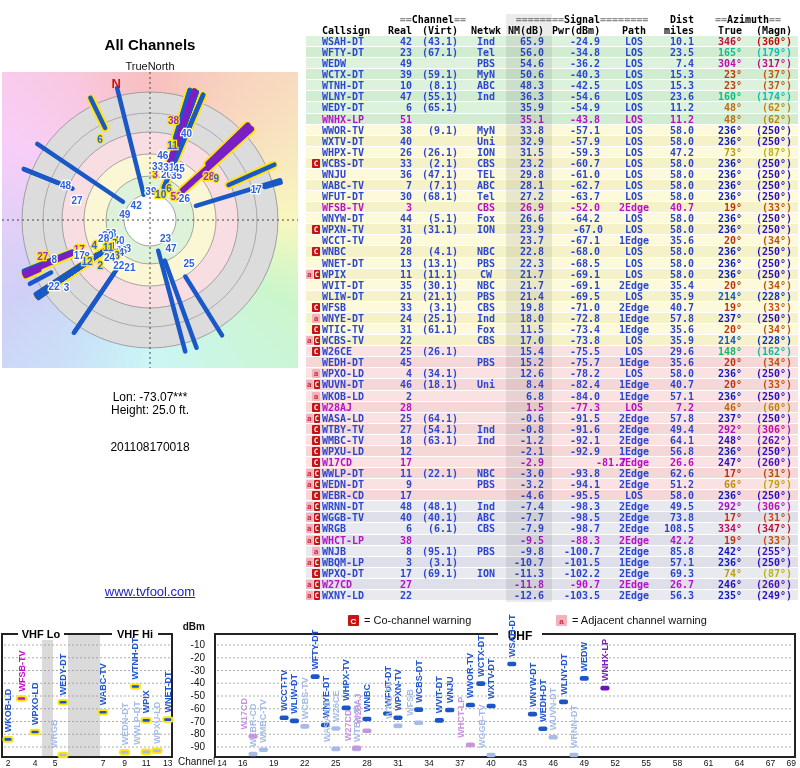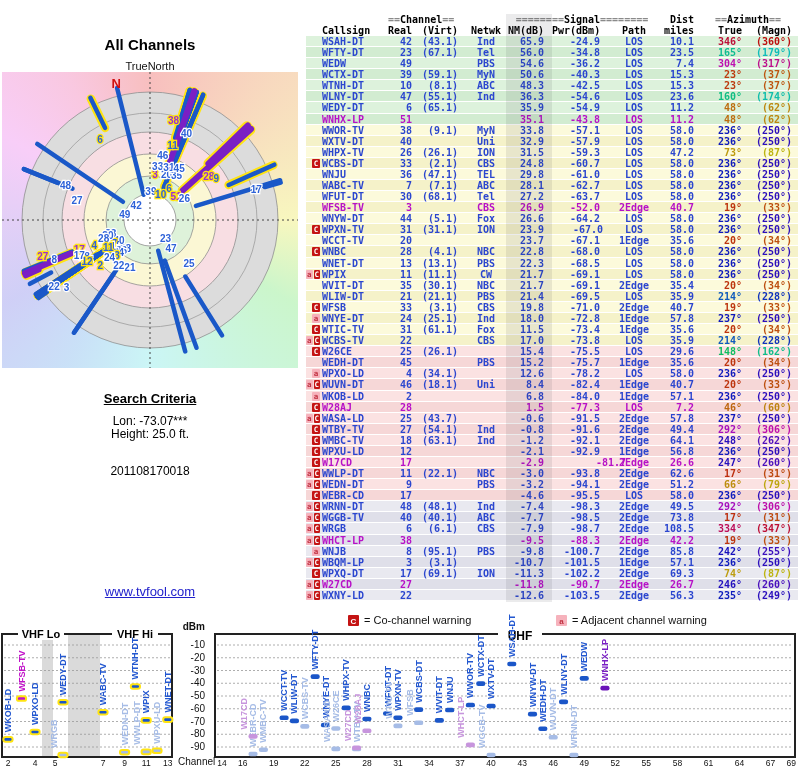--- a/index.html
+++ b/index.html
@@ -25,21 +25,21 @@
   
   #tbl{left:306px;top:14px;width:492px;font-family:"DejaVu Sans Mono",monospace;
        font-size:10px;font-weight:bold}
   .trow{display:grid;
     grid-template-columns:16px 66px 26px 52px 40px 46px 58px 48px 44px 40px 52px;
     height:11.08px;line-height:11px;box-sizing:border-box;border-bottom:1px solid #fff}
   .th{height:11px;border-bottom:none;color:#000}
   .cR{text-align:right}.cC{text-align:center}
   .c-real{padding-right:2px}.c-virt{padding-right:8px}.c-nm{padding-right:8px}
   .c-pwr{padding-right:10px}.c-dist{padding-right:8px}.c-magn{padding-right:2px}
-  .sp2{grid-column:3/5;text-align:left}
+  .sp2{grid-column:3/5;text-align:right}
   .sp3{grid-column:6/9;text-align:center}
   .spAz{grid-column:10/12;text-align:center}
   .eq{color:#8a8a8a;font-style:normal}
   .bg-g{background:#ddf2dc}.bg-g.alt{background:#d2ecd1}
   .bg-y{background:#fcfadb}.bg-y.alt{background:#f5f2c9}
   .bg-p{background:#fbe2e2}.bg-p.alt{background:#f6d7d7}
   .bg-e{background:#e9e9f0}.bg-e.alt{background:#dfdfe9}
   .c-mk{display:flex;justify-content:flex-end;gap:1px;padding-right:2px}
   .mk{width:8px;height:9px;line-height:9.5px;font-size:7.5px;text-align:center;
       border-radius:1px;margin-top:1px;font-family:"DejaVu Sans Mono",monospace}
@@ -182,21 +182,20 @@
       <text fill="#2e62d8" font-size="10" font-weight="bold" text-anchor="middle" stroke="#ffffff" stroke-width="2.4" paint-order="stroke" x="52.36168230767162" y="190.52609503835748">8</text>
       <text fill="#2e62d8" font-size="10" font-weight="bold" text-anchor="middle" stroke="#ffffff" stroke-width="2.4" paint-order="stroke" x="64.47038998504053" y="219.40361284865574">3</text>
       <text fill="#2e62d8" font-size="10" font-weight="bold" text-anchor="middle" stroke="#ffffff" stroke-width="2.4" paint-order="stroke" x="254.21941740118424" y="120.54207218222159">17</text>
       <text fill="#9a30d0" font-size="10" font-weight="bold" text-anchor="middle" stroke="#ffe412" stroke-width="2.4" paint-order="stroke" x="40.701996855628096" y="187.8257860911394">27</text>
       <text fill="#2e62d8" font-size="10" font-weight="bold" text-anchor="middle" stroke="#ffffff" stroke-width="2.4" paint-order="stroke" x="52.15921081818799" y="218.10844305307242">22</text>
       <text fill="#d01010" font-size="13" font-weight="bold" text-anchor="middle" x="114.13093461604652" y="16.1585983213605">N</text>
     </svg>
   </div>
 
 <div class="abs" id="search-box">
-  <div id="search-heading">Search Criteria</div>
   <div class="crit">Lon: -73.07***</div>
   <div class="crit">Height: 25.0 ft.</div>
   <div id="db-block">
     <div>201108170018</div>
   </div>
 </div>
 
 <div class="abs" id="site-link">
   <a href="#">www.tvfool.com</a>
 </div>
@@ -369,21 +368,21 @@
         <span class="cR c-magn" style="color: rgb(189, 180, 15);">(87°)</span>
       </div>
       <div class="trow bg-y alt">
         <span class="c-mk">
           <span class="mk mk-c">C</span>
         </span>
         <span class="c-call" style="color: rgb(43, 70, 207);">WCBS-DT</span>
         <span class="cR c-real" style="color: rgb(43, 70, 207);">33</span>
         <span class="cR c-virt" style="color: rgb(43, 70, 207);">(2.1)</span>
         <span class="cC" style="color: rgb(43, 70, 207);">CBS</span>
-        <span class="cR c-nm" style="color: rgb(43, 70, 207);">24.8</span>
+        <span class="cR c-nm" style="color: rgb(43, 70, 207);">23.2</span>
         <span class="cR c-pwr" style="color: rgb(43, 70, 207);">-60.7</span>
         <span class="cC" style="color: rgb(43, 70, 207);">LOS</span>
         <span class="cR c-dist" style="color: rgb(43, 70, 207);">58.0</span>
         <span class="cR c-true" style="color: rgb(15, 27, 189);">236°</span>
         <span class="cR c-magn" style="color: rgb(44, 15, 189);">(250°)</span>
       </div>
       <div class="trow bg-y">
         <span class="c-mk"></span>
         <span class="c-call" style="color: rgb(43, 70, 207);">WNJU</span>
         <span class="cR c-real" style="color: rgb(43, 70, 207);">36</span>
@@ -696,21 +695,21 @@
         <span class="cR c-true" style="color: rgb(189, 102, 15);">46°</span>
         <span class="cR c-magn" style="color: rgb(189, 131, 15);">(60°)</span>
       </div>
       <div class="trow bg-p">
         <span class="c-mk">
           <span class="mk mk-a">a</span>
           <span class="mk mk-c">C</span>
         </span>
         <span class="c-call" style="color: rgb(43, 70, 207);">WASA-LD</span>
         <span class="cR c-real" style="color: rgb(43, 70, 207);">25</span>
-        <span class="cR c-virt" style="color: rgb(43, 70, 207);">(43.7)</span>
+        <span class="cR c-virt" style="color: rgb(43, 70, 207);">(64.1)</span>
         <span class="cC" style="color: rgb(43, 70, 207);"></span>
         <span class="cR c-nm" style="color: rgb(43, 70, 207);">-0.6</span>
         <span class="cR c-pwr" style="color: rgb(43, 70, 207);">-91.5</span>
         <span class="cC" style="color: rgb(43, 70, 207);">2Edge</span>
         <span class="cR c-dist" style="color: rgb(43, 70, 207);">57.8</span>
         <span class="cR c-true" style="color: rgb(15, 24, 189);">237°</span>
         <span class="cR c-magn" style="color: rgb(44, 15, 189);">(250°)</span>
       </div>
       <div class="trow bg-p alt">
         <span class="c-mk">

